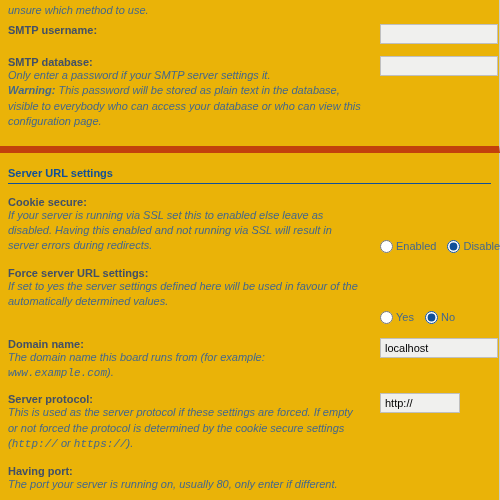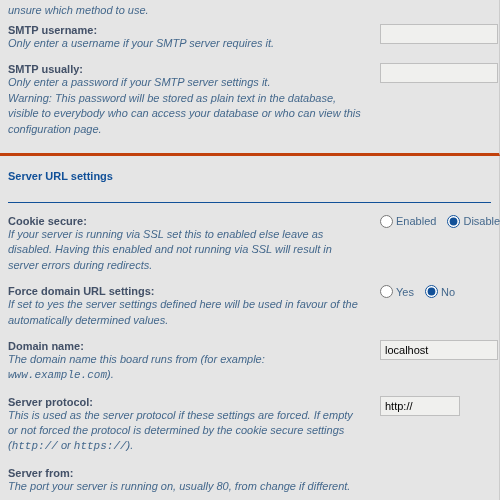--- a/index.html
+++ b/index.html
@@ -6,23 +6,23 @@
   body {
     margin: 0;
     font-family: "Lucida Grande", Verdana, Arial, sans-serif;
     font-size: 11px;
     color: #333;
     background: #fff;
     width: 500px;
   }
   .section {
     border-right: 1px solid #ccc;
-    border-bottom: 3px solid #c2410c;
+    border-bottom: 7px solid #c2410c;
     padding: 4px 8px 10px 8px;
-    background: #e5e5e5;
+    background: #eab308;
   }
   .section + .section { margin-top: 0; }
   .row {
     display: flex;
     align-items: flex-start;
     padding: 6px 0;
   }
   .desc {
     flex: 0 0 372px;
     padding-right: 15px;
@@ -36,27 +36,27 @@
     font-weight: bold;
     font-size: 11px;
     display: block;
   }
   .hint {
     color: #44688c;
     font-style: italic;
     font-size: 11px;
     line-height: 1.4;
   }
-  .hint b { font-weight: normal; font-style: italic; }
+  .hint b { font-weight: bold; font-style: italic; }
   .code { font-family: "Courier New", monospace; font-size: 11px; }
   .legend {
     color: #115098;
     font-weight: bold;
     border-bottom: 1px solid #115098;
-    padding: 10px 0 20px 0;
+    padding: 10px 0 4px 0;
     margin-bottom: 6px;
     font-size: 11px;
   }
   input[type=text], input[type=password] {
     background: #f0f0ee;
     border: 1px solid #bfbfbf;
     font-size: 11px;
     padding: 2px 4px;
     height: 20px;
   }
@@ -65,20 +65,21 @@
   }
   .txtshort {
     width: 80px;
   }
   .radio-wrap {
     display: inline-flex;
     align-items: center;
     margin-right: 8px;
     color: #44688c;
     font-size: 11px;
+    margin-top: 44px;
   }
   input[type=radio] {
     margin: 0 3px 0 0;
     accent-color: #115098;
   }
   .topfrag {
     color: #44688c;
     font-style: italic;
     font-size: 11px;
     padding: 0 0 2px 0;
@@ -86,30 +87,29 @@
 </style>
 </head>
 <body>
 
 <div class="section">
   <div class="topfrag">unsure which method to use.</div>
 
   <div class="row">
     <div class="desc">
       <span class="lbl">SMTP username:</span>
-      <span class="hint">Only enter a username if your SMTP server requires it.</span>
     </div>
     <div class="ctrl">
       <input type="text" class="txtcut" value="" style="">
     </div>
   </div>
 
   <div class="row">
     <div class="desc">
-      <span class="lbl">SMTP usually:</span>
+      <span class="lbl">SMTP database:</span>
       <span class="hint">
         <span>Only enter a password if your SMTP server settings it.</span><br>
         <b>Warning:</b><span> This password will be stored as plain text in the database, visible to everybody who can access your database or who can view this configuration page.</span>
       </span>
     </div>
     <div class="ctrl">
       <input type="password" class="txtcut" value="" style="">
     </div>
   </div>
 </div>
@@ -129,21 +129,21 @@
       </label>
       <label class="radio-wrap">
         <input type="radio" name="cookiesec" checked="" style="">
           <span>Disabled</span>
       </label>
     </div>
   </div>
 
   <div class="row">
     <div class="desc">
-      <span class="lbl">Force domain URL settings:</span>
+      <span class="lbl">Force server URL settings:</span>
       <span class="hint">If set to yes the server settings defined here will be used in favour of the automatically determined values.</span>
     </div>
     <div class="ctrl">
       <label class="radio-wrap">
         <input type="radio" name="forceurl" style="">
           <span>Yes</span>
       </label>
       <label class="radio-wrap">
         <input type="radio" name="forceurl" checked="" style="">
           <span>No</span>
@@ -170,22 +170,22 @@
         <span>This is used as the server protocol if these settings are forced. If empty or not forced the protocol is determined by the cookie secure settings (</span><span class="code">http://</span><span> or </span><span class="code">https://</span><span>).</span>
       </span>
     </div>
     <div class="ctrl">
       <input type="text" class="txtshort" value="http://" style="">
     </div>
   </div>
 
   <div class="row">
     <div class="desc">
-      <span class="lbl">Server from:</span>
-      <span class="hint">The port your server is running on, usually 80, from change if different.</span>
+      <span class="lbl">Having port:</span>
+      <span class="hint">The port your server is running on, usually 80, only enter if different.</span>
     </div>
   </div>
 
   <div class="row">
     <div class="desc">
       <span class="lbl">Warning path:</span>
 
     </div>
     <div class="ctrl">
       <input type="text" class="txtcut" value="/phpBB3" style="">

